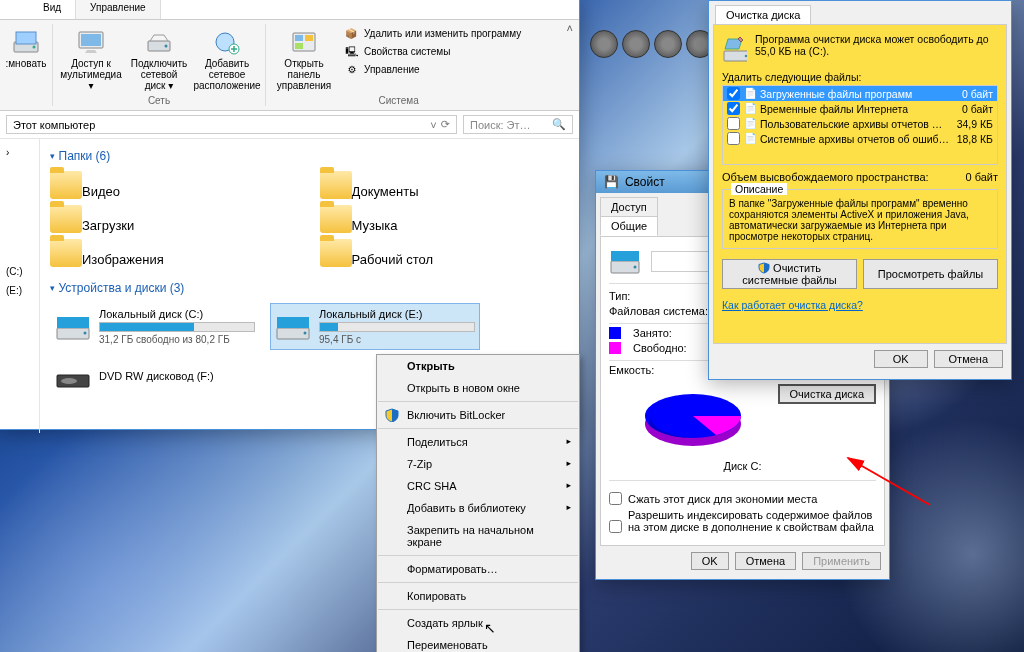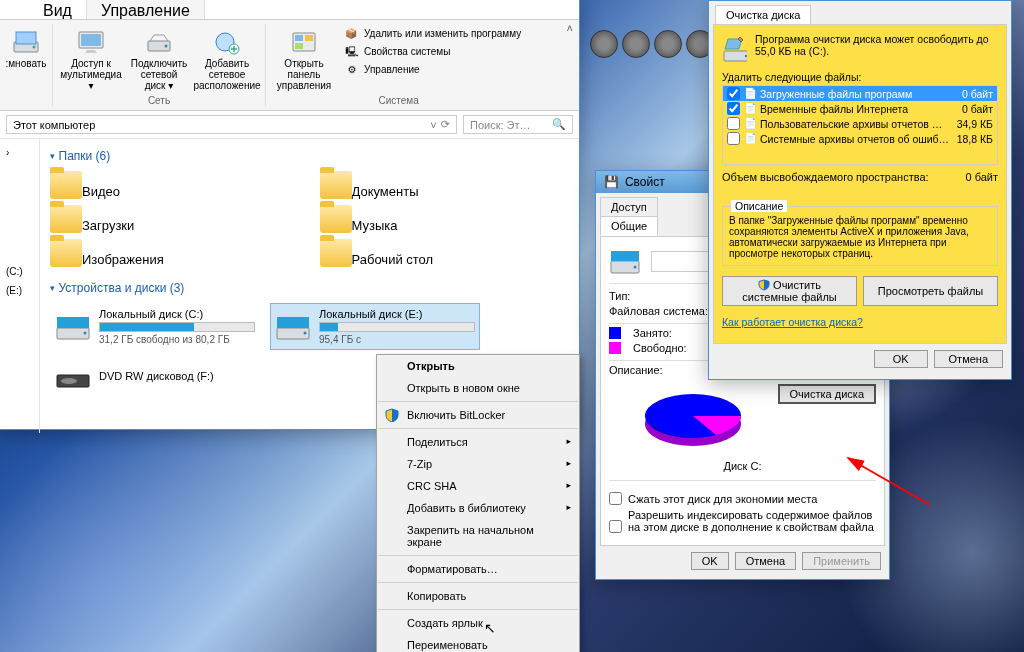--- a/index.html
+++ b/index.html
@@ -5,21 +5,21 @@
   * { box-sizing: border-box; margin: 0; padding: 0; font-family: "Segoe UI", Tahoma, sans-serif; }
   body { width: 1024px; height: 652px; background: linear-gradient(135deg,#0a2a5c 0%,#1a4a9c 30%,#a8c8e8 50%,#2a3a6c 70%,#0a1a3c 100%); overflow: hidden; position: relative; }
   body::before { content:''; position:absolute; inset:0; background:
     radial-gradient(circle at 85% 45%, rgba(200,220,255,.6), transparent 15%),
     radial-gradient(circle at 95% 85%, rgba(200,220,255,.4), transparent 12%),
     radial-gradient(circle at 10% 90%, rgba(150,180,255,.3), transparent 20%);
     pointer-events:none; }
   .win { position: absolute; background: #fff; border: 1px solid #4a90d9; font-size: 11px; color: #000; box-shadow: 0 4px 20px rgba(0,0,0,.3); }
   
   .explorer { left: 0; top: 0; width: 580px; height: 430px; border-left:none; border-top:none;}
-  .ribbon-tabs { display: flex; background: #fff; border-bottom: 1px solid #ccc; font-size: 16px; height: 20px;}
+  .ribbon-tabs { display: flex; background: #fff; border-bottom: 1px solid #ccc; font-size: 10px; height: 20px;}
   .ribbon-tab { padding: 2px 14px; border-right: 1px solid #ddd; cursor: pointer; }
   .ribbon-tab.active { background: #f5f5f5; }
   .ribbon-tab.green { background: linear-gradient(#a8e063,#56ab2f); color:#fff; visibility:hidden;}
   .ribbon { display: flex; background: #f5f5f5; border-bottom: 1px solid #ccc; padding: 4px 0; position:relative;}
   .ribbon-group { display: flex; flex-direction: column; align-items: center; border-right: 1px solid #ddd; padding: 0 6px; }
   .ribbon-items { display: flex; gap: 4px; }
   .ribbon-item { display: flex; flex-direction: column; align-items: center; width: 64px; text-align: center; font-size: 10px; line-height: 1.1; cursor: pointer; padding:2px;}
   .ribbon-item.narrow{width:auto; flex-direction:row; justify-content:flex-start; text-align:left; gap:4px; padding:1px 4px;}
   .ribbon-group-label { font-size: 10px; color: #666; margin-top: 2px; }
   .ribbon-collapse{position:absolute; right:6px; top:2px; font-size:11px; color:#555; cursor:pointer;}
@@ -69,21 +69,21 @@
   .chk-row{display:flex; gap:6px; font-size:11px; margin:4px 0; align-items:flex-end;}
   .chk-row input{margin-top:1px;}
   
   .cleanup { left: 708px; top: 0; width: 304px; height: 380px; z-index: 30; background:#f0f0f0;}
   .cl-tab{padding:3px 10px; border:1px solid #ccc; background:#fff; font-size:11px; border-bottom:none; display:inline-block; margin:4px 0 0 6px;}
   .cl-body{background:#fde047; border:1px solid #ccc; margin:0 4px; padding:8px; height:320px;}
   .cl-info{display:flex; gap:8px; font-size:10.5px; margin-bottom:6px;}
   .cl-list{border:1px solid #ccc; height:80px; overflow:auto; font-size:10.5px;}
   .cl-row{display:flex; align-items:center; padding:1px 4px; gap:4px;}
   .cl-row span:last-child{margin-left:auto;}
-  .group-box{border:1px solid #ccc; padding:8px 6px 6px; margin-top:23px; position:relative;}
+  .group-box{border:1px solid #ccc; padding:8px 6px 6px; margin-top:6px; position:relative;}
   .group-box .legend{position:absolute; top:-7px; left:8px; background:#fff; padding:0 4px; font-size:10.5px;}
   .link{color:#0066cc; text-decoration:underline; font-size:10.5px; cursor:pointer;}
   
   .tray{position:absolute; left:590px; top:30px; display:flex; gap:4px;}
   .tray-icon{width:28px; height:28px; background:radial-gradient(circle,#888 30%,#444); border-radius:50%; border:1px solid #333;}
   
   .arrow{position:absolute; z-index:40; pointer-events:none;}
   .cursor{position:absolute; font-size:14px; z-index:100; pointer-events:none;}
 </style>
 </head>
@@ -330,21 +330,21 @@
       </div>
     <div class="prop-row">
         <span class="sq" style="background:#0000ff"></span>
         <span>Занято:</span>
       </div>
     <div class="prop-row" style="border-bottom:1px solid #ddd; padding-bottom:6px;">
         <span class="sq" style="background:#ff00ff"></span>
         <span>Свободно:</span>
       </div>
     <div class="prop-row">
-        <span class="prop-label">Описание:</span>
+        <span class="prop-label">Емкость:</span>
       </div>
     <div class="pie-wrap">
       <svg class="pie" viewBox="0 0 110 70">
         <ellipse cx="55" cy="40" rx="48" ry="22" fill="#9900cc"></ellipse>
         <ellipse cx="55" cy="32" rx="48" ry="22" fill="#0000ff"></ellipse>
         <path d="M55 32 L55 54 A48 22 0 0 1 12 42 L12 32 A48 22 0 0 0 55 54 Z" fill="#0000cc"></path>
         <path d="M55 32 L103 32 A48 22 0 0 1 78 51 Z" fill="#ff00ff"></path>
       </svg>
       <button class="btn" style="float:right; border:2px solid #555;">Очистка диска</button>
       <div style="clear:both; font-size:11px; margin-top:4px;">Диск C:</div>

